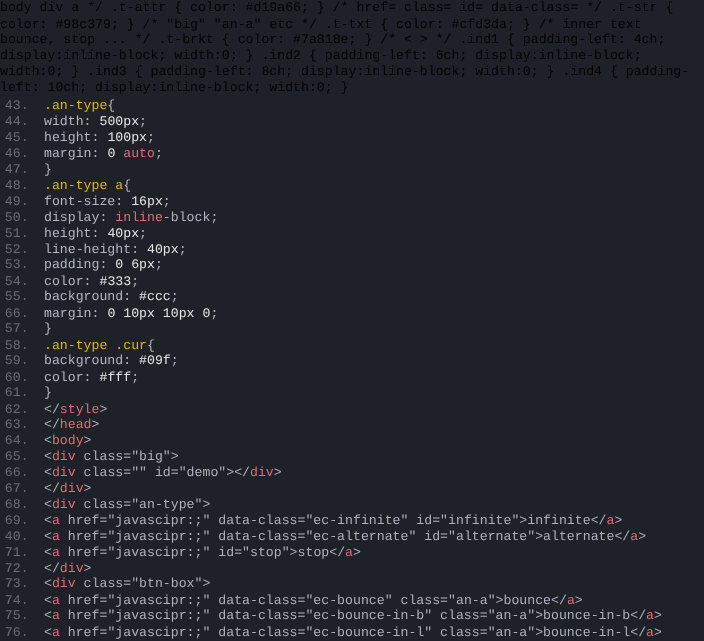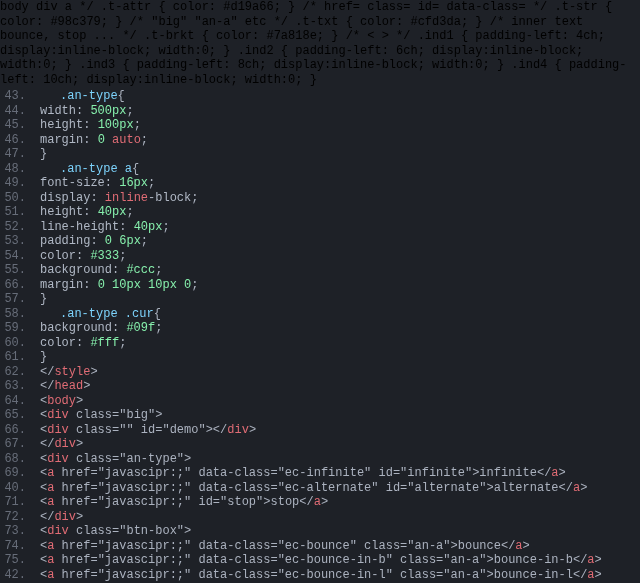--- a/index.html
+++ b/index.html
@@ -41,23 +41,23 @@
     bottom: 0;
     padding-left: 10px;
     padding-top: 2px;
     color: #abb2bf;
     white-space: pre;
   }
   .line { height: 14.5px; }
 
   
   .t-prop   { color: #b0b8c5; text-align: right; }   
-  .t-num    { color: #86efac; }   
+  .t-num    { color: #e5e5e5; }   
   .t-key    { color: #e06c75; }   
-  .t-sel    { color: #7dd3fc; margin-left: 20px; }   
+  .t-sel    { color: #eab308; }   
   .t-punc   { color: #abb2bf; }   
   .t-tag    { color: #e06c75; text-align: right; }   </style> </head> <body>body div a */
   .t-attr   { color: #d19a66; }   /* href= class= id= data-class= */
   .t-str    { color: #98c379; }   /* "big" "an-a" etc */
   .t-txt    { color: #cfd3da; }   /* inner text bounce, stop ... */
   .t-brkt   { color: #7a818e; }   /* &lt; &gt; */
 
   .ind1 { padding-left:  4ch; display:inline-block; width:0; }
   .ind2 { padding-left:  6ch; display:inline-block; width:0; }
   .ind3 { padding-left:  8ch; display:inline-block; width:0; }
@@ -97,20 +97,20 @@
       <div class="ln">66.</div>
       <div class="ln">67.</div>
       <div class="ln">68.</div>
       <div class="ln">69.</div>
       <div class="ln">40.</div>
       <div class="ln">71.</div>
       <div class="ln">72.</div>
       <div class="ln">73.</div>
       <div class="ln">74.</div>
       <div class="ln">75.</div>
-      <div class="ln">42.</div>
+      <div class="ln">76.</div>
       <div class="ln">77.</div>
     </div>
   <div class="code"><div class="line"><span class="ind3"></span><span class="t-sel">.an-type</span><span class="t-punc">{</span></div><div class="line"><span class="ind4"></span><span class="t-prop">width</span><span class="t-punc">: </span><span class="t-num">500px</span><span class="t-punc">;</span></div><div class="line"><span class="ind4"></span><span class="t-prop">height</span><span class="t-punc">: </span><span class="t-num">100px</span><span class="t-punc">;</span></div><div class="line"><span class="ind4"></span><span class="t-prop">margin</span><span class="t-punc">: </span><span class="t-num">0 </span><span class="t-key">auto</span><span class="t-punc">;</span></div><div class="line"><span class="ind3"></span><span class="t-punc">}</span></div><div class="line"><span class="ind3"></span><span class="t-sel">.an-type a</span><span class="t-punc">{</span></div><div class="line"><span class="ind4"></span><span class="t-prop">font-size</span><span class="t-punc">: </span><span class="t-num">16px</span><span class="t-punc">;</span></div><div class="line"><span class="ind4"></span><span class="t-prop">display</span><span class="t-punc">: </span><span class="t-key">inline</span><span class="t-prop">-block</span><span class="t-punc">;</span></div><div class="line"><span class="ind4"></span><span class="t-prop">height</span><span class="t-punc">: </span><span class="t-num">40px</span><span class="t-punc">;</span></div><div class="line"><span class="ind4"></span><span class="t-prop">line-height</span><span class="t-punc">: </span><span class="t-num">40px</span><span class="t-punc">;</span></div><div class="line"><span class="ind4"></span><span class="t-prop">padding</span><span class="t-punc">: </span><span class="t-num">0 6px</span><span class="t-punc">;</span></div><div class="line"><span class="ind4"></span><span class="t-prop">color</span><span class="t-punc">: </span><span class="t-num">#333</span><span class="t-punc">;</span></div><div class="line"><span class="ind4"></span><span class="t-prop">background</span><span class="t-punc">: </span><span class="t-num">#ccc</span><span class="t-punc">;</span></div><div class="line"><span class="ind4"></span><span class="t-prop">margin</span><span class="t-punc">: </span><span class="t-num">0 10px 10px 0</span><span class="t-punc">;</span></div><div class="line"><span class="ind3"></span><span class="t-punc">}</span></div><div class="line"><span class="ind3"></span><span class="t-sel">.an-type .cur</span><span class="t-punc">{</span></div><div class="line"><span class="ind4"></span><span class="t-prop">background</span><span class="t-punc">: </span><span class="t-num">#09f</span><span class="t-punc">;</span></div><div class="line"><span class="ind4"></span><span class="t-prop">color</span><span class="t-punc">: </span><span class="t-num">#fff</span><span class="t-punc">;</span></div><div class="line"><span class="ind3"></span><span class="t-punc">}</span></div><div class="line"><span class="ind2"></span><span class="t-brkt">&lt;/</span><span class="t-tag">style</span><span class="t-brkt">&gt;</span></div><div class="line"><span class="ind1"></span><span class="t-brkt">&lt;/</span><span class="t-tag">head</span><span class="t-brkt">&gt;</span></div><div class="line"><span class="ind1"></span><span class="t-brkt">&lt;</span><span class="t-tag">body</span><span class="t-brkt">&gt;</span></div><div class="line"><span class="ind1"></span><span class="t-brkt">&lt;</span><span class="t-tag">div</span> <span class="t-attr">class</span><span class="t-punc">=</span><span class="t-str">"big"</span><span class="t-brkt">&gt;</span></div><div class="line"><span class="ind2"></span><span class="t-brkt">&lt;</span><span class="t-tag">div</span> <span class="t-attr">class</span><span class="t-punc">=</span><span class="t-str">""</span> <span class="t-attr">id</span><span class="t-punc">=</span><span class="t-str">"demo"</span><span class="t-brkt">&gt;&lt;/</span><span class="t-tag">div</span><span class="t-brkt">&gt;</span></div><div class="line"><span class="ind1"></span><span class="t-brkt">&lt;/</span><span class="t-tag">div</span><span class="t-brkt">&gt;</span></div><div class="line"><span class="ind1"></span><span class="t-brkt">&lt;</span><span class="t-tag">div</span> <span class="t-attr">class</span><span class="t-punc">=</span><span class="t-str">"an-type"</span><span class="t-brkt">&gt;</span></div><div class="line"><span class="ind2"></span><span class="t-brkt">&lt;</span><span class="t-tag">a</span> <span class="t-attr">href</span><span class="t-punc">=</span><span class="t-str">"javascipr:;"</span> <span class="t-attr">data-class</span><span class="t-punc">=</span><span class="t-str">"ec-infinite"</span> <span class="t-attr">id</span><span class="t-punc">=</span><span class="t-str">"infinite"</span><span class="t-brkt">&gt;</span><span class="t-txt">infinite</span><span class="t-brkt">&lt;/</span><span class="t-tag">a</span><span class="t-brkt">&gt;</span></div><div class="line"><span class="ind2"></span><span class="t-brkt">&lt;</span><span class="t-tag">a</span> <span class="t-attr">href</span><span class="t-punc">=</span><span class="t-str">"javascipr:;"</span> <span class="t-attr">data-class</span><span class="t-punc">=</span><span class="t-str">"ec-alternate"</span> <span class="t-attr">id</span><span class="t-punc">=</span><span class="t-str">"alternate"</span><span class="t-brkt">&gt;</span><span class="t-txt">alternate</span><span class="t-brkt">&lt;/</span><span class="t-tag">a</span><span class="t-brkt">&gt;</span></div><div class="line"><span class="ind2"></span><span class="t-brkt">&lt;</span><span class="t-tag">a</span> <span class="t-attr">href</span><span class="t-punc">=</span><span class="t-str">"javascipr:;"</span> <span class="t-attr">id</span><span class="t-punc">=</span><span class="t-str">"stop"</span><span class="t-brkt">&gt;</span><span class="t-txt">stop</span><span class="t-brkt">&lt;/</span><span class="t-tag">a</span><span class="t-brkt">&gt;</span></div><div class="line"><span class="ind1"></span><span class="t-brkt">&lt;/</span><span class="t-tag">div</span><span class="t-brkt">&gt;</span></div><div class="line"><span class="ind1"></span><span class="t-brkt">&lt;</span><span class="t-tag">div</span> <span class="t-attr">class</span><span class="t-punc">=</span><span class="t-str">"btn-box"</span><span class="t-brkt">&gt;</span></div><div class="line"><span class="ind2"></span><span class="t-brkt">&lt;</span><span class="t-tag">a</span> <span class="t-attr">href</span><span class="t-punc">=</span><span class="t-str">"javascipr:;"</span> <span class="t-attr">data-class</span><span class="t-punc">=</span><span class="t-str">"ec-bounce"</span> <span class="t-attr">class</span><span class="t-punc">=</span><span class="t-str">"an-a"</span><span class="t-brkt">&gt;</span><span class="t-txt">bounce</span><span class="t-brkt">&lt;/</span><span class="t-tag">a</span><span class="t-brkt">&gt;</span></div><div class="line"><span class="ind2"></span><span class="t-brkt">&lt;</span><span class="t-tag">a</span> <span class="t-attr">href</span><span class="t-punc">=</span><span class="t-str">"javascipr:;"</span> <span class="t-attr">data-class</span><span class="t-punc">=</span><span class="t-str">"ec-bounce-in-b"</span> <span class="t-attr">class</span><span class="t-punc">=</span><span class="t-str">"an-a"</span><span class="t-brkt">&gt;</span><span class="t-txt">bounce-in-b</span><span class="t-brkt">&lt;/</span><span class="t-tag">a</span><span class="t-brkt">&gt;</span></div><div class="line"><span class="ind2"></span><span class="t-brkt">&lt;</span><span class="t-tag">a</span> <span class="t-attr">href</span><span class="t-punc">=</span><span class="t-str">"javascipr:;"</span> <span class="t-attr">data-class</span><span class="t-punc">=</span><span class="t-str">"ec-bounce-in-l"</span> <span class="t-attr">class</span><span class="t-punc">=</span><span class="t-str">"an-a"</span><span class="t-brkt">&gt;</span><span class="t-txt">bounce-in-l</span><span class="t-brkt">&lt;/</span><span class="t-tag">a</span><span class="t-brkt">&gt;</span></div><div class="line"><span class="ind2"></span><span class="t-brkt">&lt;</span><span class="t-tag">a</span> <span class="t-attr">href</span><span class="t-punc">=</span><span class="t-str">"javascipr:;"</span> <span class="t-attr">data-class</span><span class="t-punc">=</span><span class="t-str">"ec-bounce-in-t"</span> <span class="t-attr">class</span><span class="t-punc">=</span><span class="t-str">"an-a"</span><span class="t-brkt">&gt;</span><span class="t-txt">bounce-in-t</span><span class="t-brkt">&lt;/</span><span class="t-tag">a</span><span class="t-brkt">&gt;</span></div></div>
 </div>
 
 
 
 
 </body></html>

